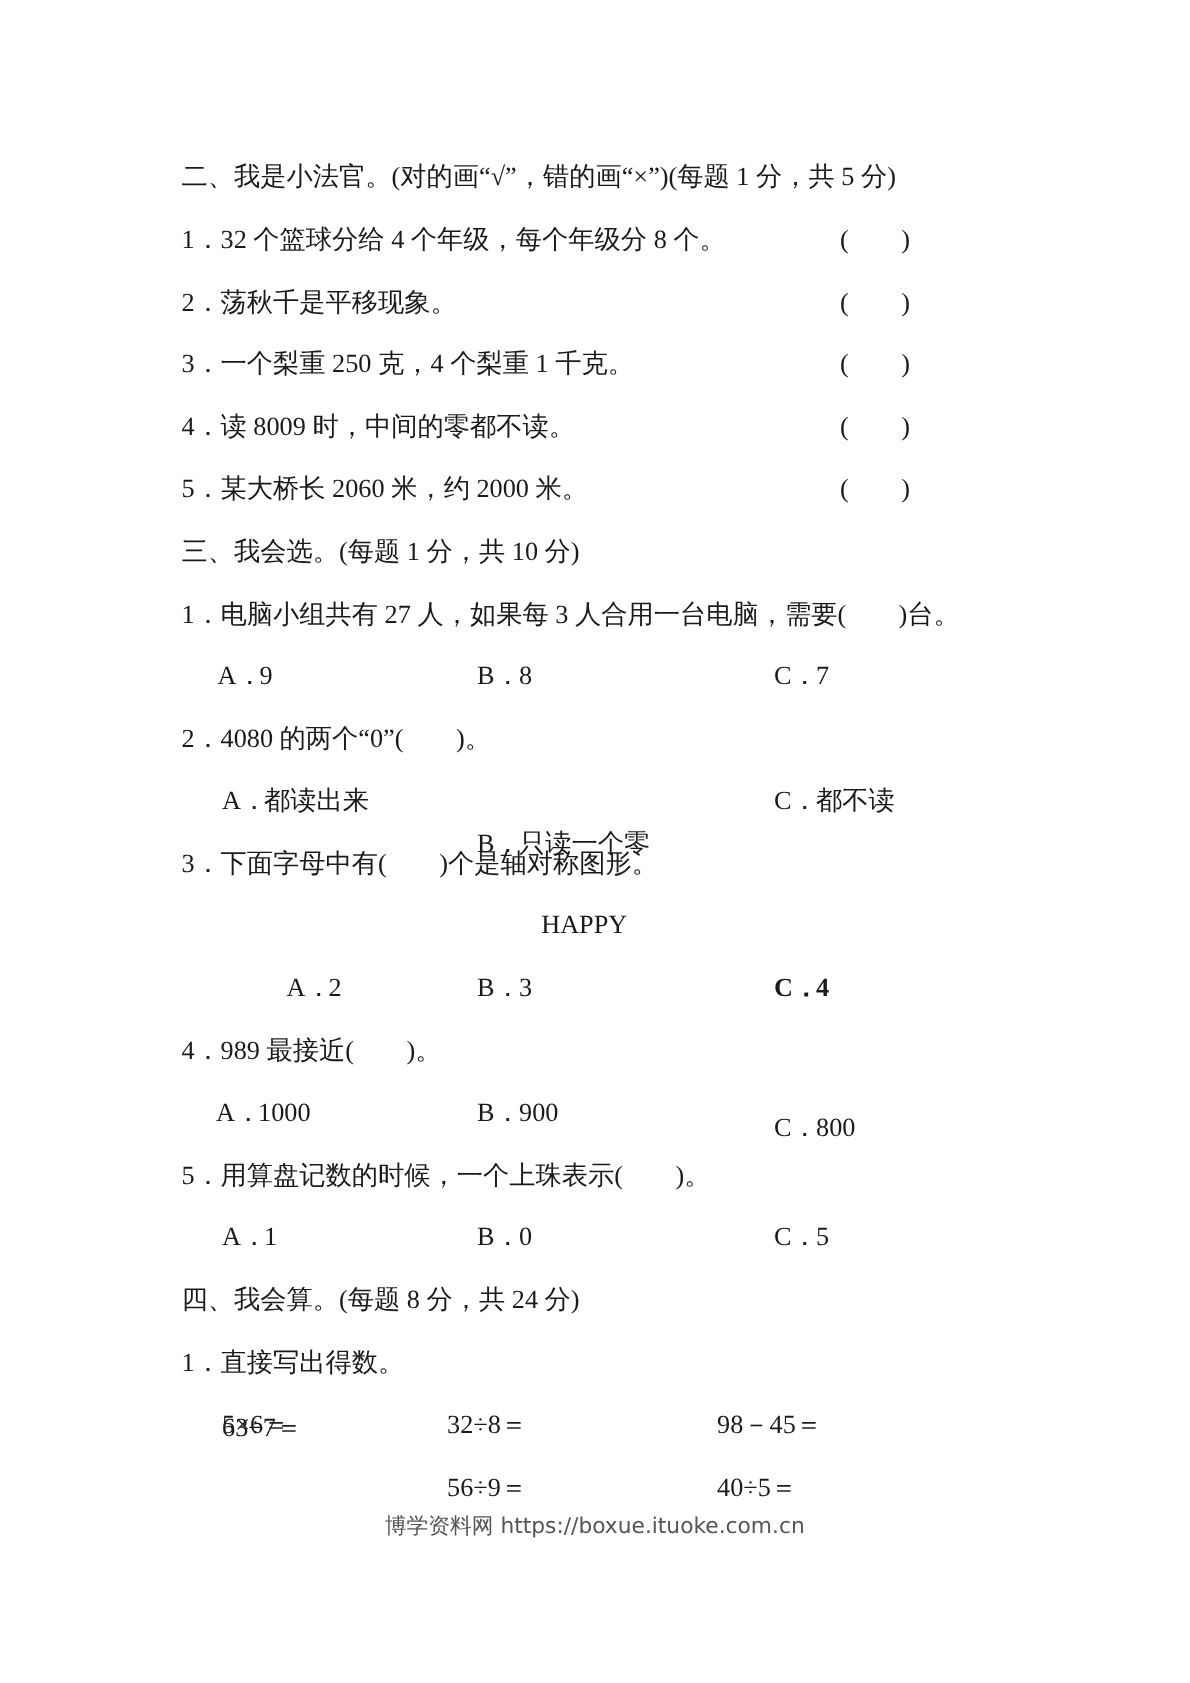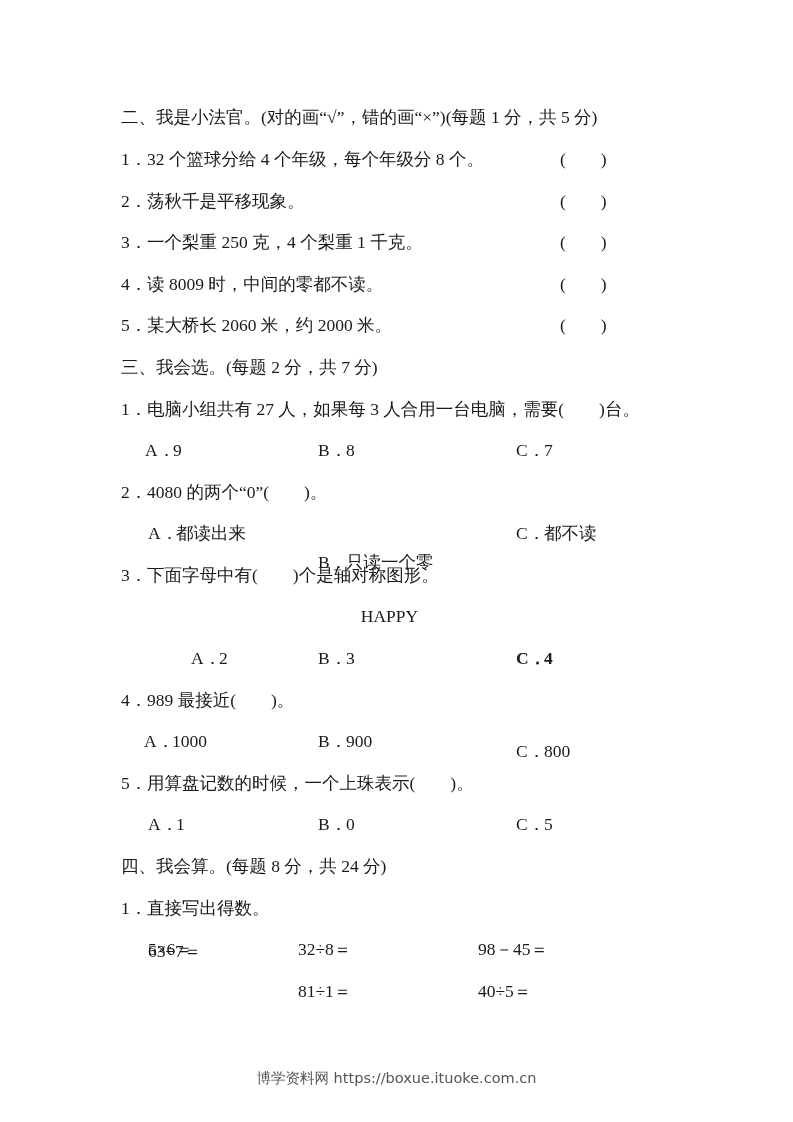--- a/index.html
+++ b/index.html
@@ -17,21 +17,21 @@
       position: absolute; left: 560px; font-size: 17.5px; line-height: 24px;
       white-space: pre;
     }
     .opt {
       position: absolute; font-size: 17.5px; line-height: 24px; white-space: nowrap;
     }
     .opt .lbl { display: inline-block; width: 28px; }
     .center { position: absolute; left: 0; width: 779px; text-align: center; font-size: 17.5px; line-height: 24px; }
     .calc { position: absolute; font-size: 17.5px; line-height: 24px; white-space: nowrap; }
     .footer {
-      position: absolute; top: 1069px; left: 0; width: 793px; text-align: center;
+      position: absolute; top: 1008px; left: 0; width: 793px; text-align: center;
       font-family: "DejaVu Sans", "Liberation Sans", sans-serif;
       font-size: 14.5px; color: #555555;
     }
   </style>
 </head>
 <body>
 
 <div class="line" style="top:105px;">二、我是小法官。(对的画“√”，错的画“×”)(每题 1 分，共 5 分)</div>
 
 <div class="line" style="top:147px;"><span class="num">1．</span><span>32 个篮球分给 4 个年级，每个年级分 8 个。</span></div>
@@ -42,21 +42,21 @@
 
 <div class="line" style="top:230px;"><span class="num">3．</span><span>一个梨重 250 克，4 个梨重 1 千克。</span></div>
 <div class="paren" style="top:230px;">(　　)</div>
 
 <div class="line" style="top:272px;"><span class="num">4．</span><span>读 8009 时，中间的零都不读。</span></div>
 <div class="paren" style="top:272px;">(　　)</div>
 
 <div class="line" style="top:313px;"><span class="num">5．</span><span>某大桥长 2060 米，约 2000 米。</span></div>
 <div class="paren" style="top:313px;">(　　)</div>
 
-<div class="line" style="top:355px;">三、我会选。(每题 2 分，共 7 分)</div>
+<div class="line" style="top:355px;">三、我会选。(每题 1 分，共 10 分)</div>
 
 <div class="line" style="top:397px;"><span class="num">1．</span><span>电脑小组共有 27 人，如果每 3 人合用一台电脑，需要(　　)台。</span></div>
 <div class="opt" style="top:438px; left:145px;"><span class="lbl">A．</span><span>9</span></div>
 <div class="opt" style="top:438px; left:318px;"><span class="lbl">B．</span><span>8</span></div>
 <div class="opt" style="top:438px; left:516px;"><span class="lbl">C．</span><span>7</span></div>
 
 <div class="line" style="top:480px;"><span class="num">2．</span><span>4080 的两个“0”(　　)。</span></div>
 <div class="opt" style="top:521px; left:148px;"><span class="lbl">A．</span><span>都读出来</span></div>
 <div class="opt" style="top:521px; left:318px;margin-top:29px;"><span class="lbl">B．</span><span>只读一个零</span></div>
 <div class="opt" style="top:521px; left:516px;"><span class="lbl">C．</span><span>都不读</span></div>
@@ -77,16 +77,16 @@
 <div class="opt" style="top:812px; left:318px;"><span class="lbl">B．</span><span>0</span></div>
 <div class="opt" style="top:812px; left:516px;"><span class="lbl">C．</span><span>5</span></div>
 
 <div class="line" style="top:854px;">四、我会算。(每题 8 分，共 24 分)</div>
 <div class="line" style="top:896px;"><span class="num">1．</span><span>直接写出得数。</span></div>
 
 <div class="calc" style="top:937px; left:148px;">5×6＝</div>
 <div class="calc" style="top:937px; left:298px;">32÷8＝</div>
 <div class="calc" style="top:937px; left:478px;">98－45＝</div>
 <div class="calc" style="top:927px; left:148px;margin-top:12px;">63÷7＝</div>
-<div class="calc" style="top:979px; left:298px;">81÷1＝</div>
+<div class="calc" style="top:979px; left:298px;">56÷9＝</div>
 <div class="calc" style="top:979px; left:478px;">40÷5＝</div>
 
 <div class="footer">博学资料网 https://boxue.ituoke.com.cn</div>
 
 </body></html>

